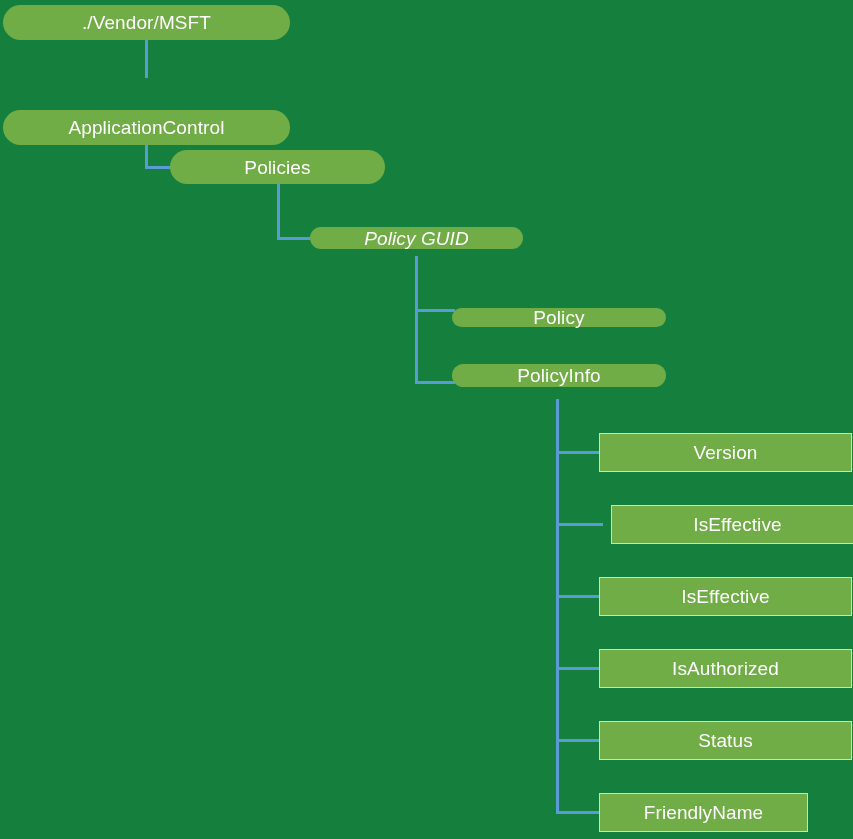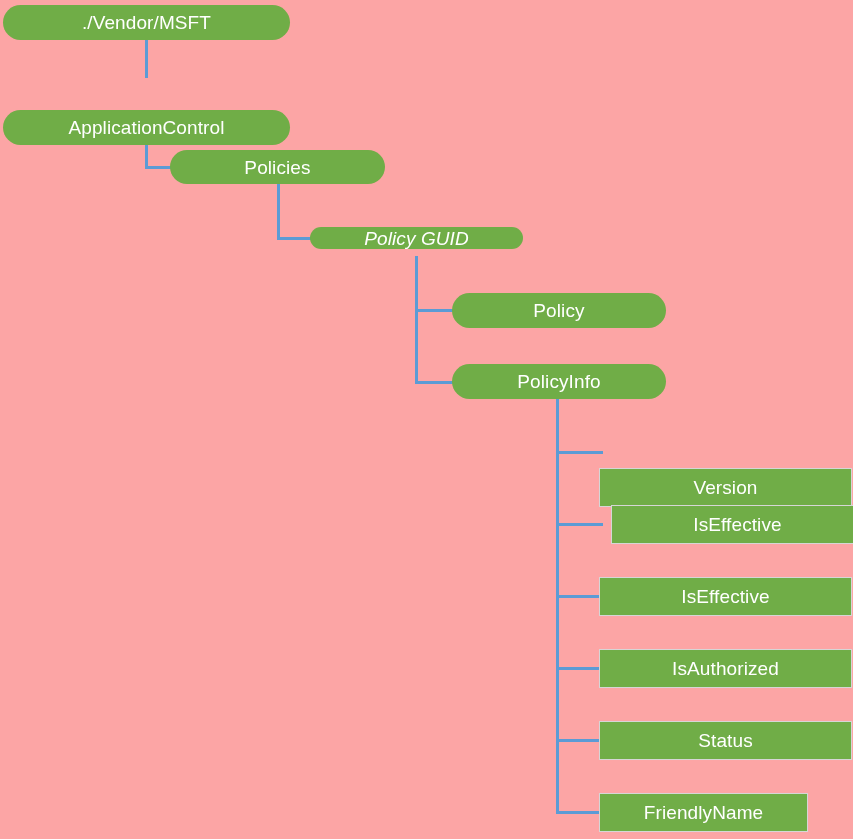--- a/index.html
+++ b/index.html
@@ -8,21 +8,21 @@
     padding: 0;
     background: #ffffff;
   }
   body {
     font-family: "Liberation Sans", sans-serif;
   }
   #diagram-root {
     position: relative;
     width: 853px;
     height: 839px;
-    background: #fca5a5;
+    background: #15803d;
     overflow: hidden;
   }
   .node {
     position: absolute;
     box-sizing: border-box;
     background: #70AD47;
     color: #ffffff;
     display: flex;
     align-items: center;
     justify-content: center;
@@ -73,22 +73,22 @@
       <div class="connector h" style="left: 556px; top: 595px; width: 47px;"></div>
       <div class="connector h" style="left: 556px; top: 667px; width: 47px;"></div>
       <div class="connector h" style="left: 556px; top: 739px; width: 47px;"></div>
       <div class="connector h" style="left: 556px; top: 811px; width: 47px;"></div>
     </div>
   <div id="node-layer">
       <div class="node rounded" style="left: 3px; top: 5px; width: 287px; height: 35px;">./Vendor/MSFT</div>
       <div class="node rounded" style="left: 3px; top: 78px; width: 287px; height: 35px; margin-top: 32px;">ApplicationControl</div>
       <div class="node rounded" style="left: 170px; top: 150px; width: 215px; height: 34px;">Policies</div>
       <div class="node rounded italic" style="left: 310px; top: 227px; width: 213px; height: 22px;">Policy GUID</div>
-      <div class="node rounded" style="left: 452px; top: 293px; width: 214px; height: 35px;">Policy</div>
-      <div class="node rounded" style="left: 452px; top: 364px; width: 214px; height: 35px;">PolicyInfo</div>
-      <div class="node rect" style="left: 600px; top: 434px; width: 251px; height: 37px; margin-top: 35px;">Version</div>
+      <div class="node rounded" style="left: 452px; top: 308px; width: 214px; height: 19px;">Policy</div>
+      <div class="node rounded" style="left: 452px; top: 364px; width: 214px; height: 23px;">PolicyInfo</div>
+      <div class="node rect" style="left: 600px; top: 434px; width: 251px; height: 37px;">Version</div>
       <div class="node rect" style="left: 612px; top: 506px; width: 251px; height: 37px;">IsEffective</div>
       <div class="node rect" style="left: 600px; top: 578px; width: 251px; height: 37px;">IsEffective</div>
       <div class="node rect" style="left: 600px; top: 650px; width: 251px; height: 37px;">IsAuthorized</div>
       <div class="node rect" style="left: 600px; top: 722px; width: 251px; height: 37px;">Status</div>
       <div class="node rect" style="left: 600px; top: 794px; width: 207px; height: 37px;">FriendlyName</div>
     </div>
 </div>
 
 </body></html>

